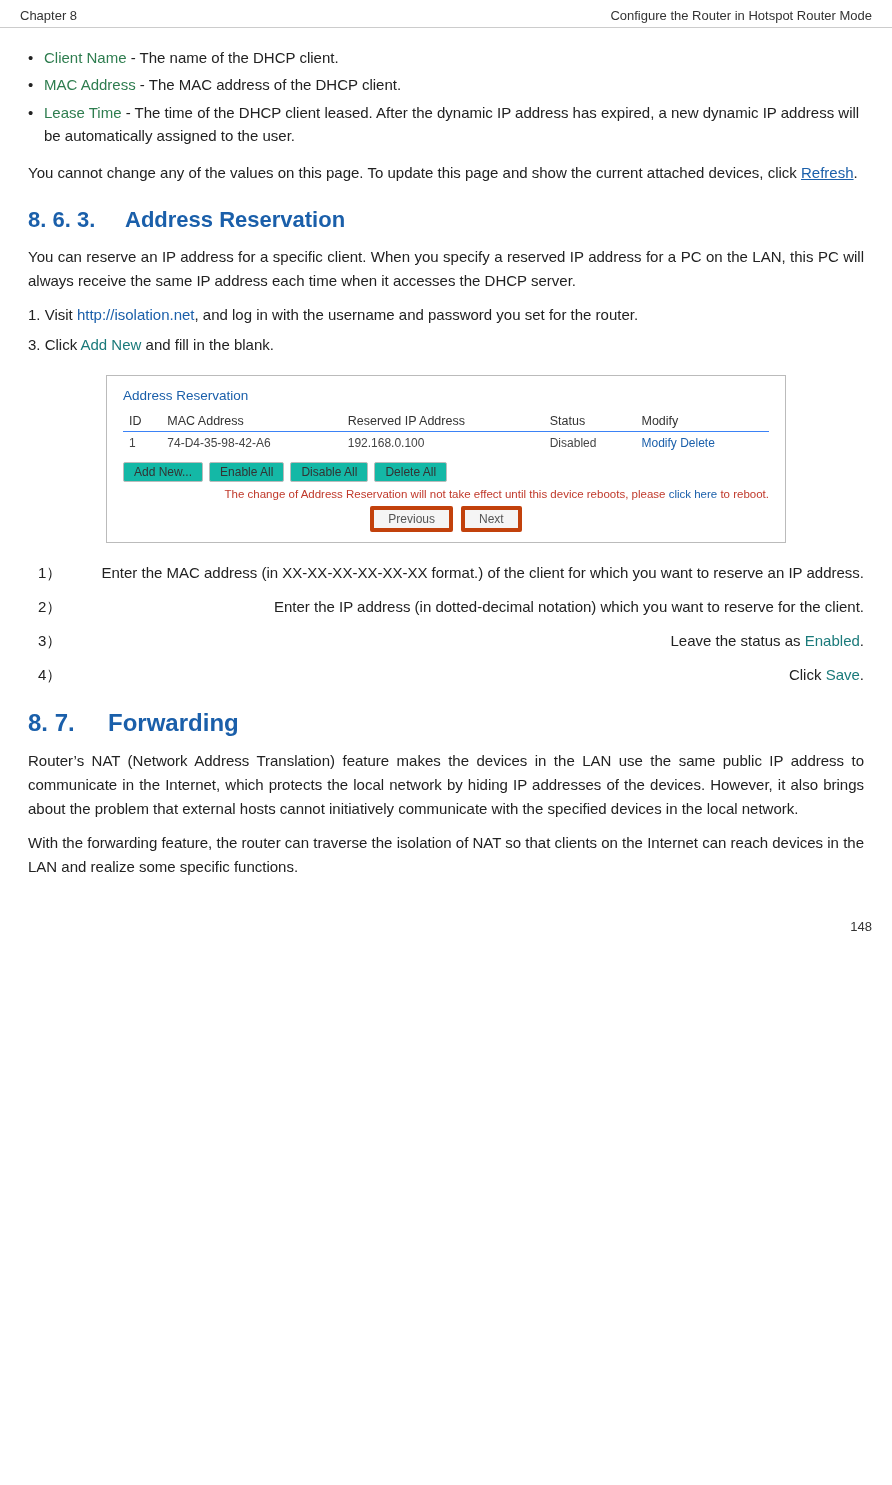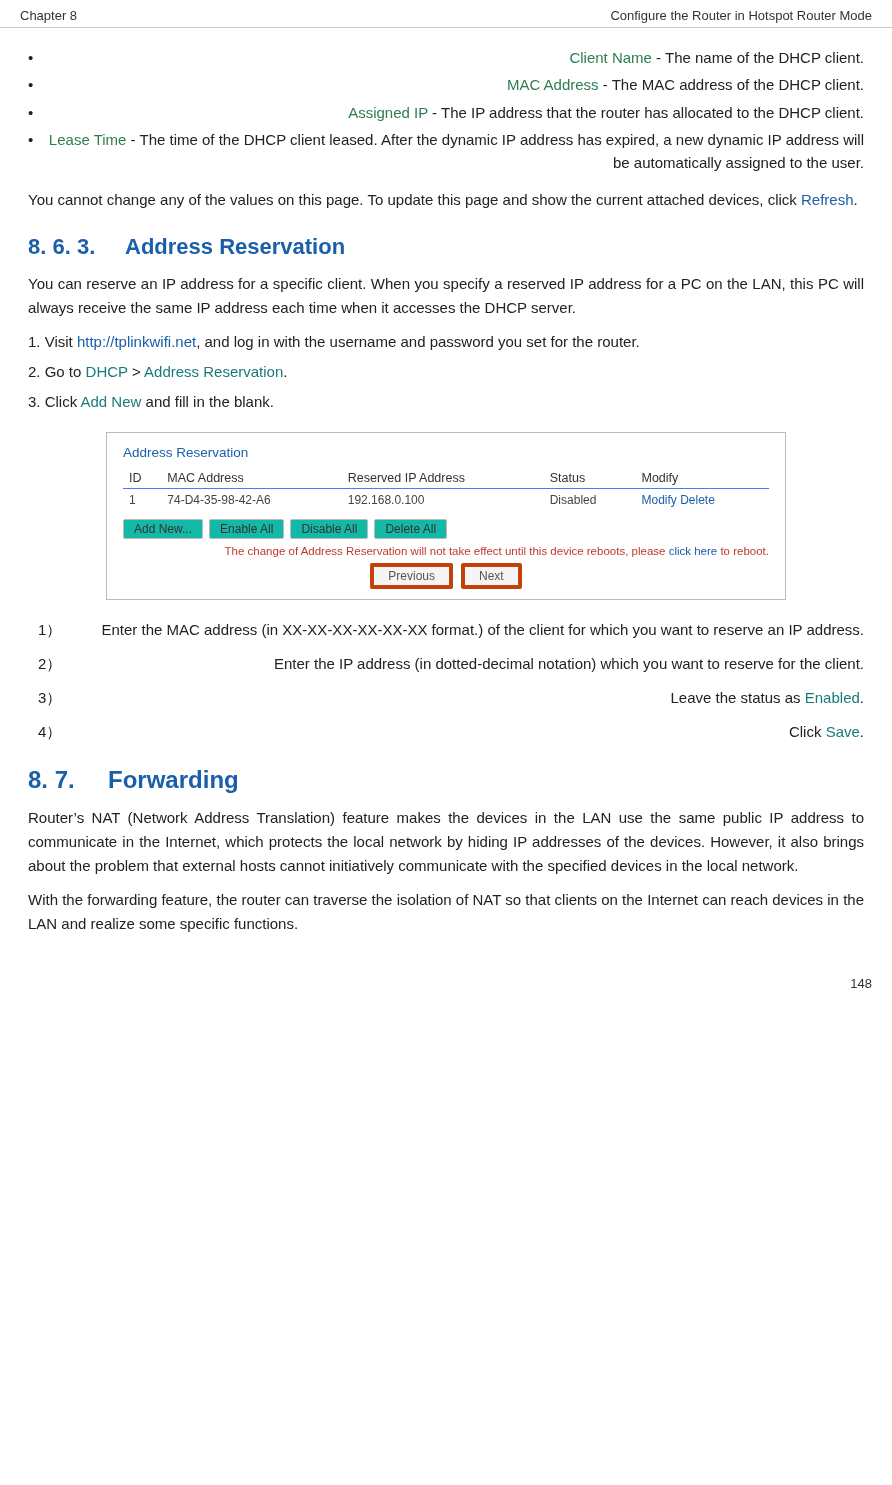--- a/index.html
+++ b/index.html
@@ -26,31 +26,30 @@
     }
     .bullet-list {
       list-style: none;
       margin: 0 0 12px 0;
       padding: 0;
     }
     .bullet-list li {
       padding: 2px 0 2px 16px;
       position: relative;
       line-height: 1.55;
-      text-align: right;
     }
     .bullet-list li::before {
       content: "•";
       position: absolute;
       left: 0;
       color: #222;
     }
     .green { color: #2e7d4f; }
     .teal { color: #1a7a7a; }
-    .blue { color: #1a5faa; }
+    .blue { color: #1a5faa; text-decoration: underline; }
     .section-heading {
       font-size: 22px;
       font-weight: bold;
       color: #1a5faa;
       margin: 22px 0 12px 0;
     }
     .sub-section-heading {
       font-size: 24px;
       font-weight: bold;
       color: #1a5faa;
@@ -172,42 +171,36 @@
 <div class="page-content">
 
   <ul class="bullet-list">
     <li>
       <span class="green">Client Name</span><span> - The name of the DHCP client.</span>
     </li>
     <li>
       <span class="green">MAC Address</span><span> - The MAC address of the DHCP client.</span>
     </li>
     <li>
-      <span class="green">Assigned IP</span><span> - The IP address that the router has allocated to the DHCP client.</span>
-    </li>
-    <li>
       <span class="green">Lease Time</span><span> - The time of the DHCP client leased. After the dynamic IP address has expired, a new dynamic IP address will be automatically assigned to the user.</span>
     </li>
   </ul>
 
   <p class="para">
     <span>You cannot change any of the values on this page. To update this page and show the current attached devices, click </span><a class="blue" href="#">Refresh</a><span>.</span>
   </p>
 
   <div class="section-heading">8. 6. 3.&nbsp;&nbsp;&nbsp;&nbsp; Address Reservation</div>
 
   <p class="para">You can reserve an IP address for a specific client. When you specify a reserved IP address for a PC on the LAN, this PC will always receive the same IP address each time when it accesses the DHCP server.</p>
 
   <p class="step-line">
-    <span>1. Visit </span><a href="#">http://tplinkwifi.net</a><span>, and log in with the username and password you set for the router.</span>
+    <span>1. Visit </span><a href="#">http://isolation.net</a><span>, and log in with the username and password you set for the router.</span>
   </p>
 
-  <p class="step-line">
-    <span>2. Go to </span><span class="teal">DHCP</span><span> &gt; </span><span class="teal">Address Reservation</span><span>.</span>
-  </p>
 
   <p class="step-line">
     <span>3. Click </span><span class="teal">Add New</span><span> and fill in the blank.</span>
   </p>
 
   <div class="table-box">
     <div class="table-title">Address Reservation</div>
     <table class="res-table">
       <thead>
         <tr>

